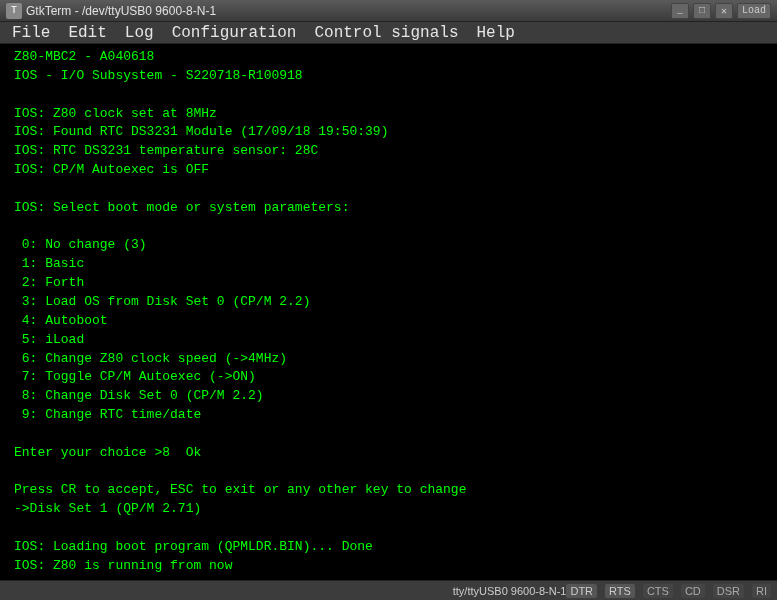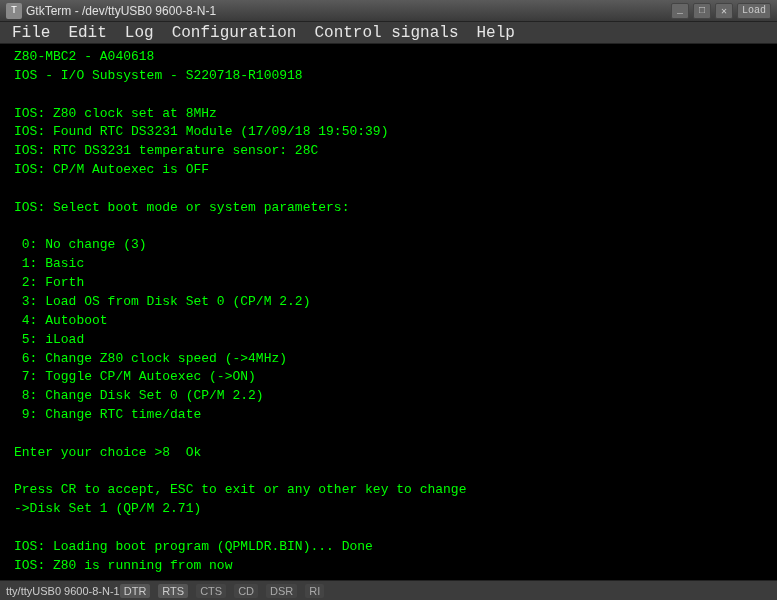--- a/index.html
+++ b/index.html
@@ -112,21 +112,21 @@
       0%, 100% { opacity: 1; }
       50% { opacity: 0; }
     }
 
     
     .status-bar {
       background: #3c3c3c;
       height: 20px;
       display: flex;
       align-items: center;
-      justify-content: flex-start;
+      justify-content: flex-end;
       padding: 0 6px;
       border-top: 1px solid #222;
     }
 
     .status-left {
       font-size: 11px;
       color: #cccccc;
       font-family: sans-serif;
     }
 

